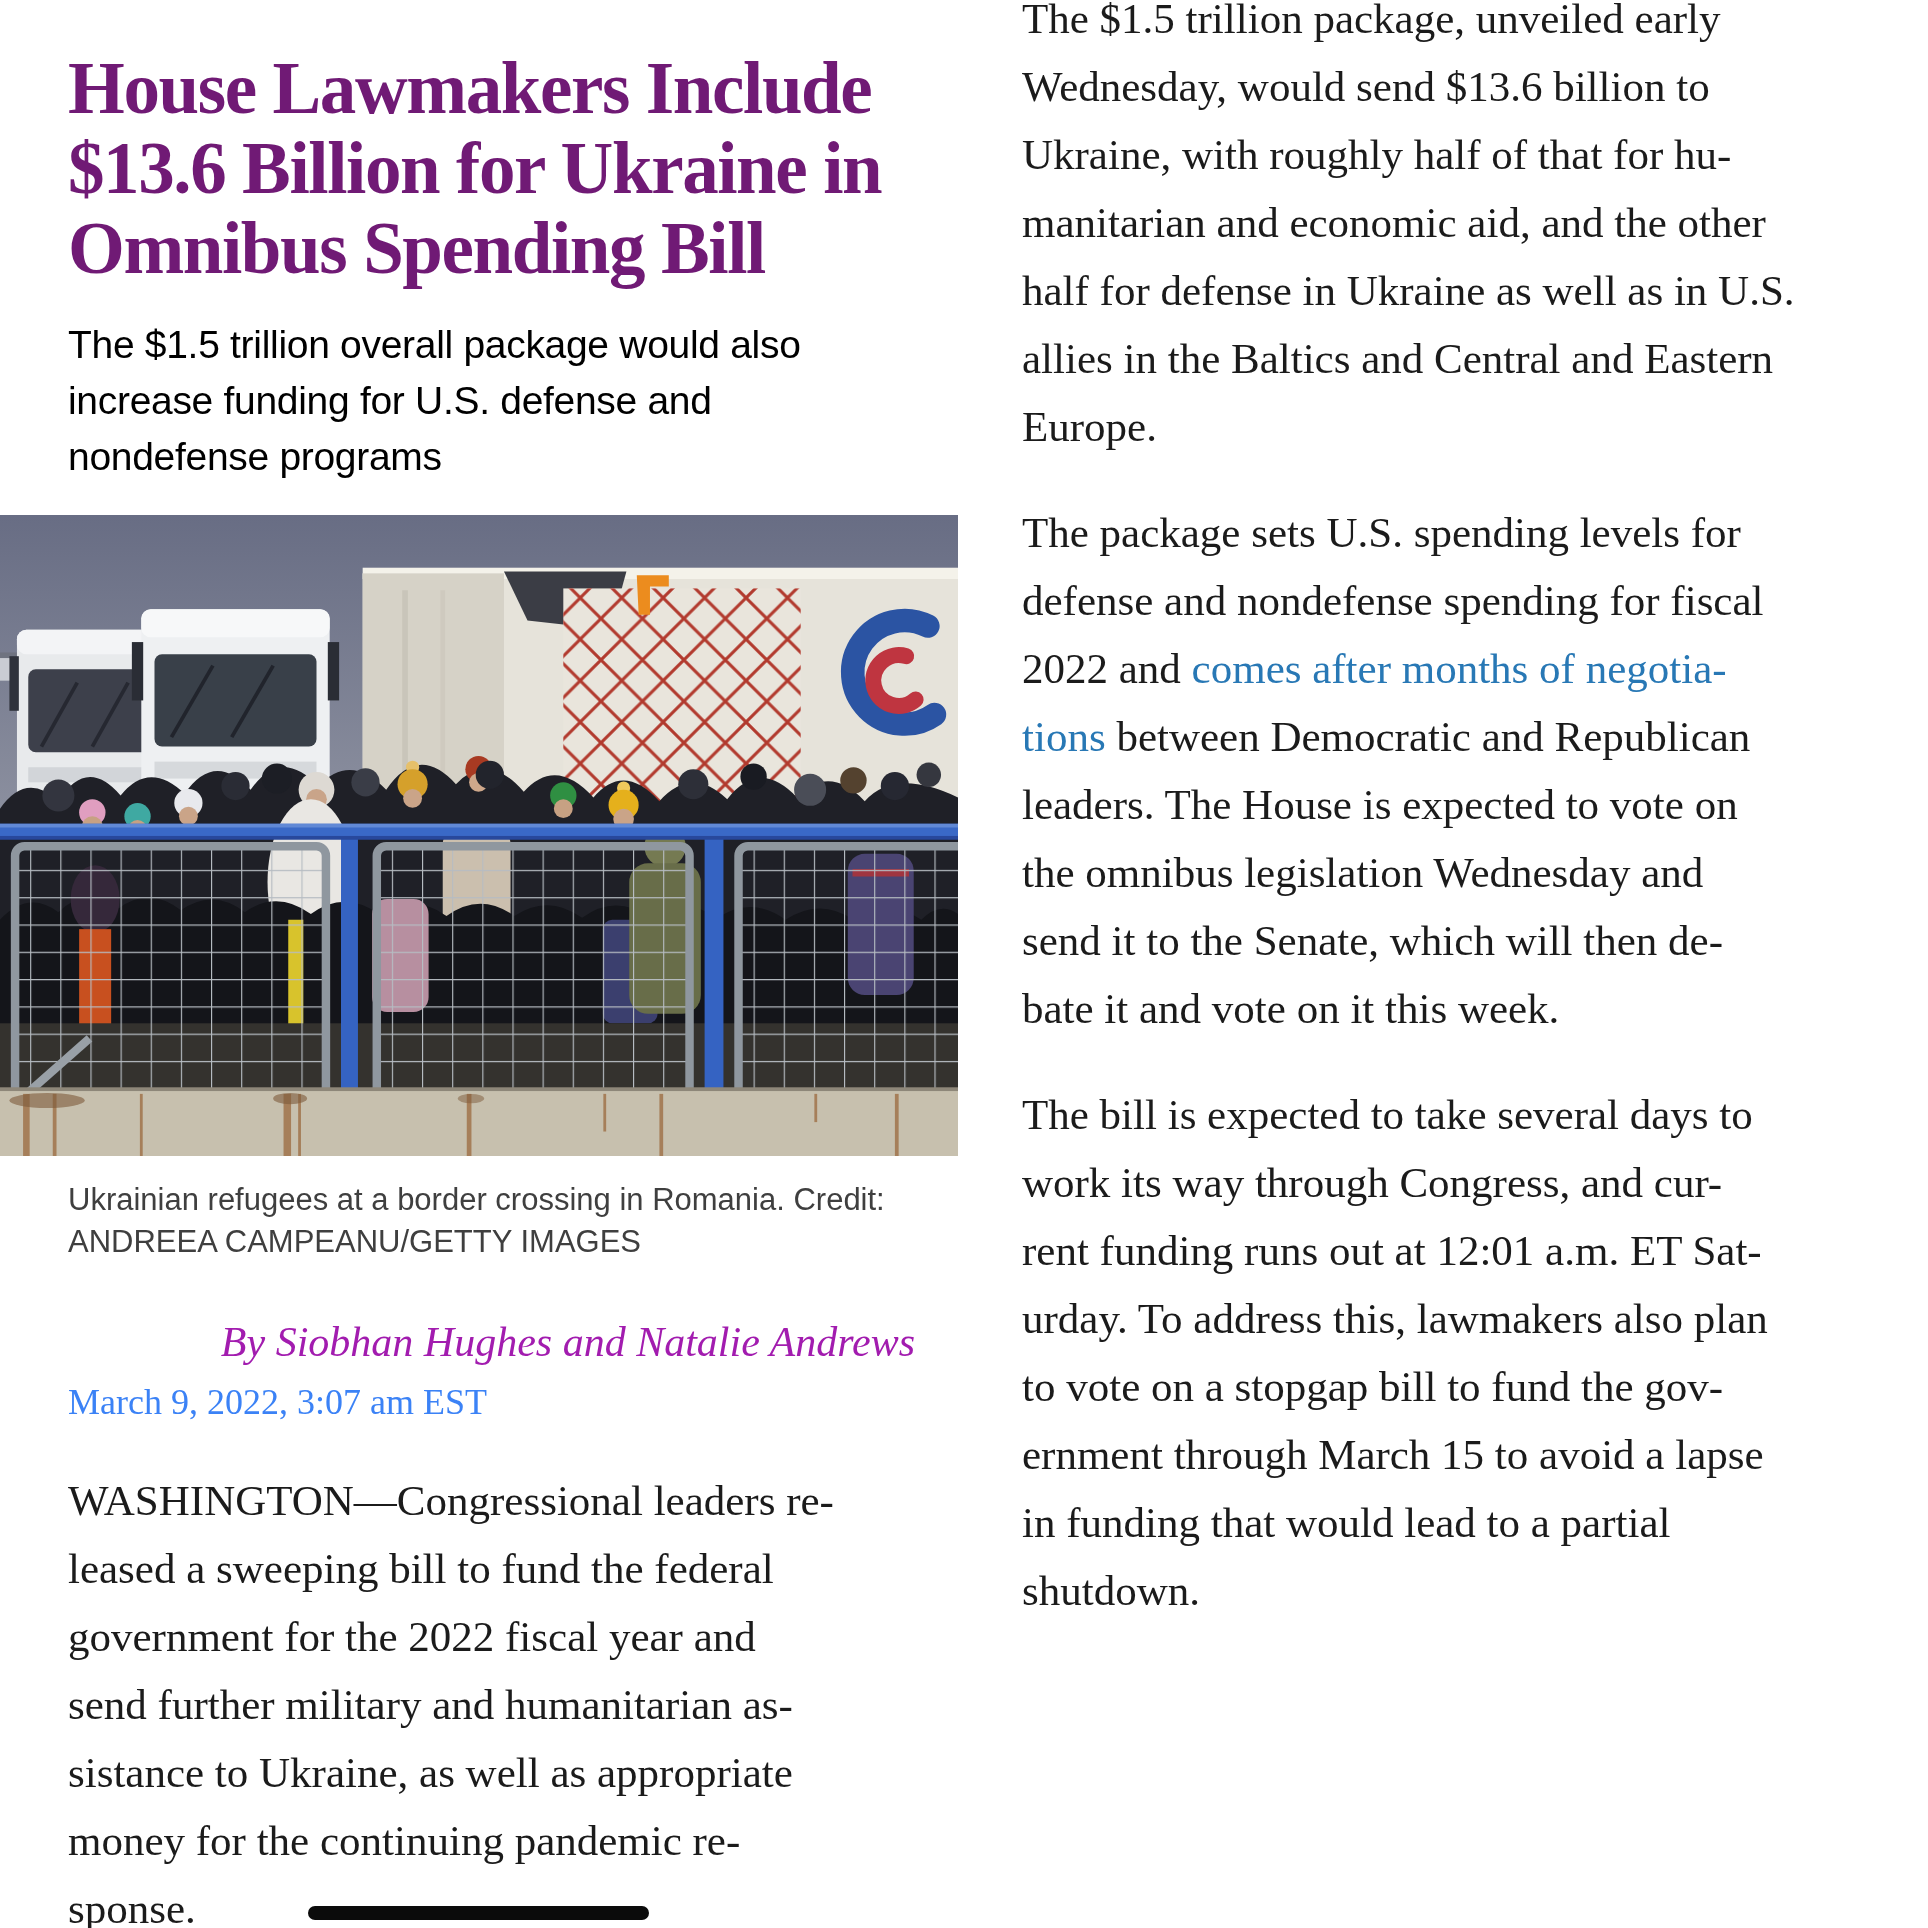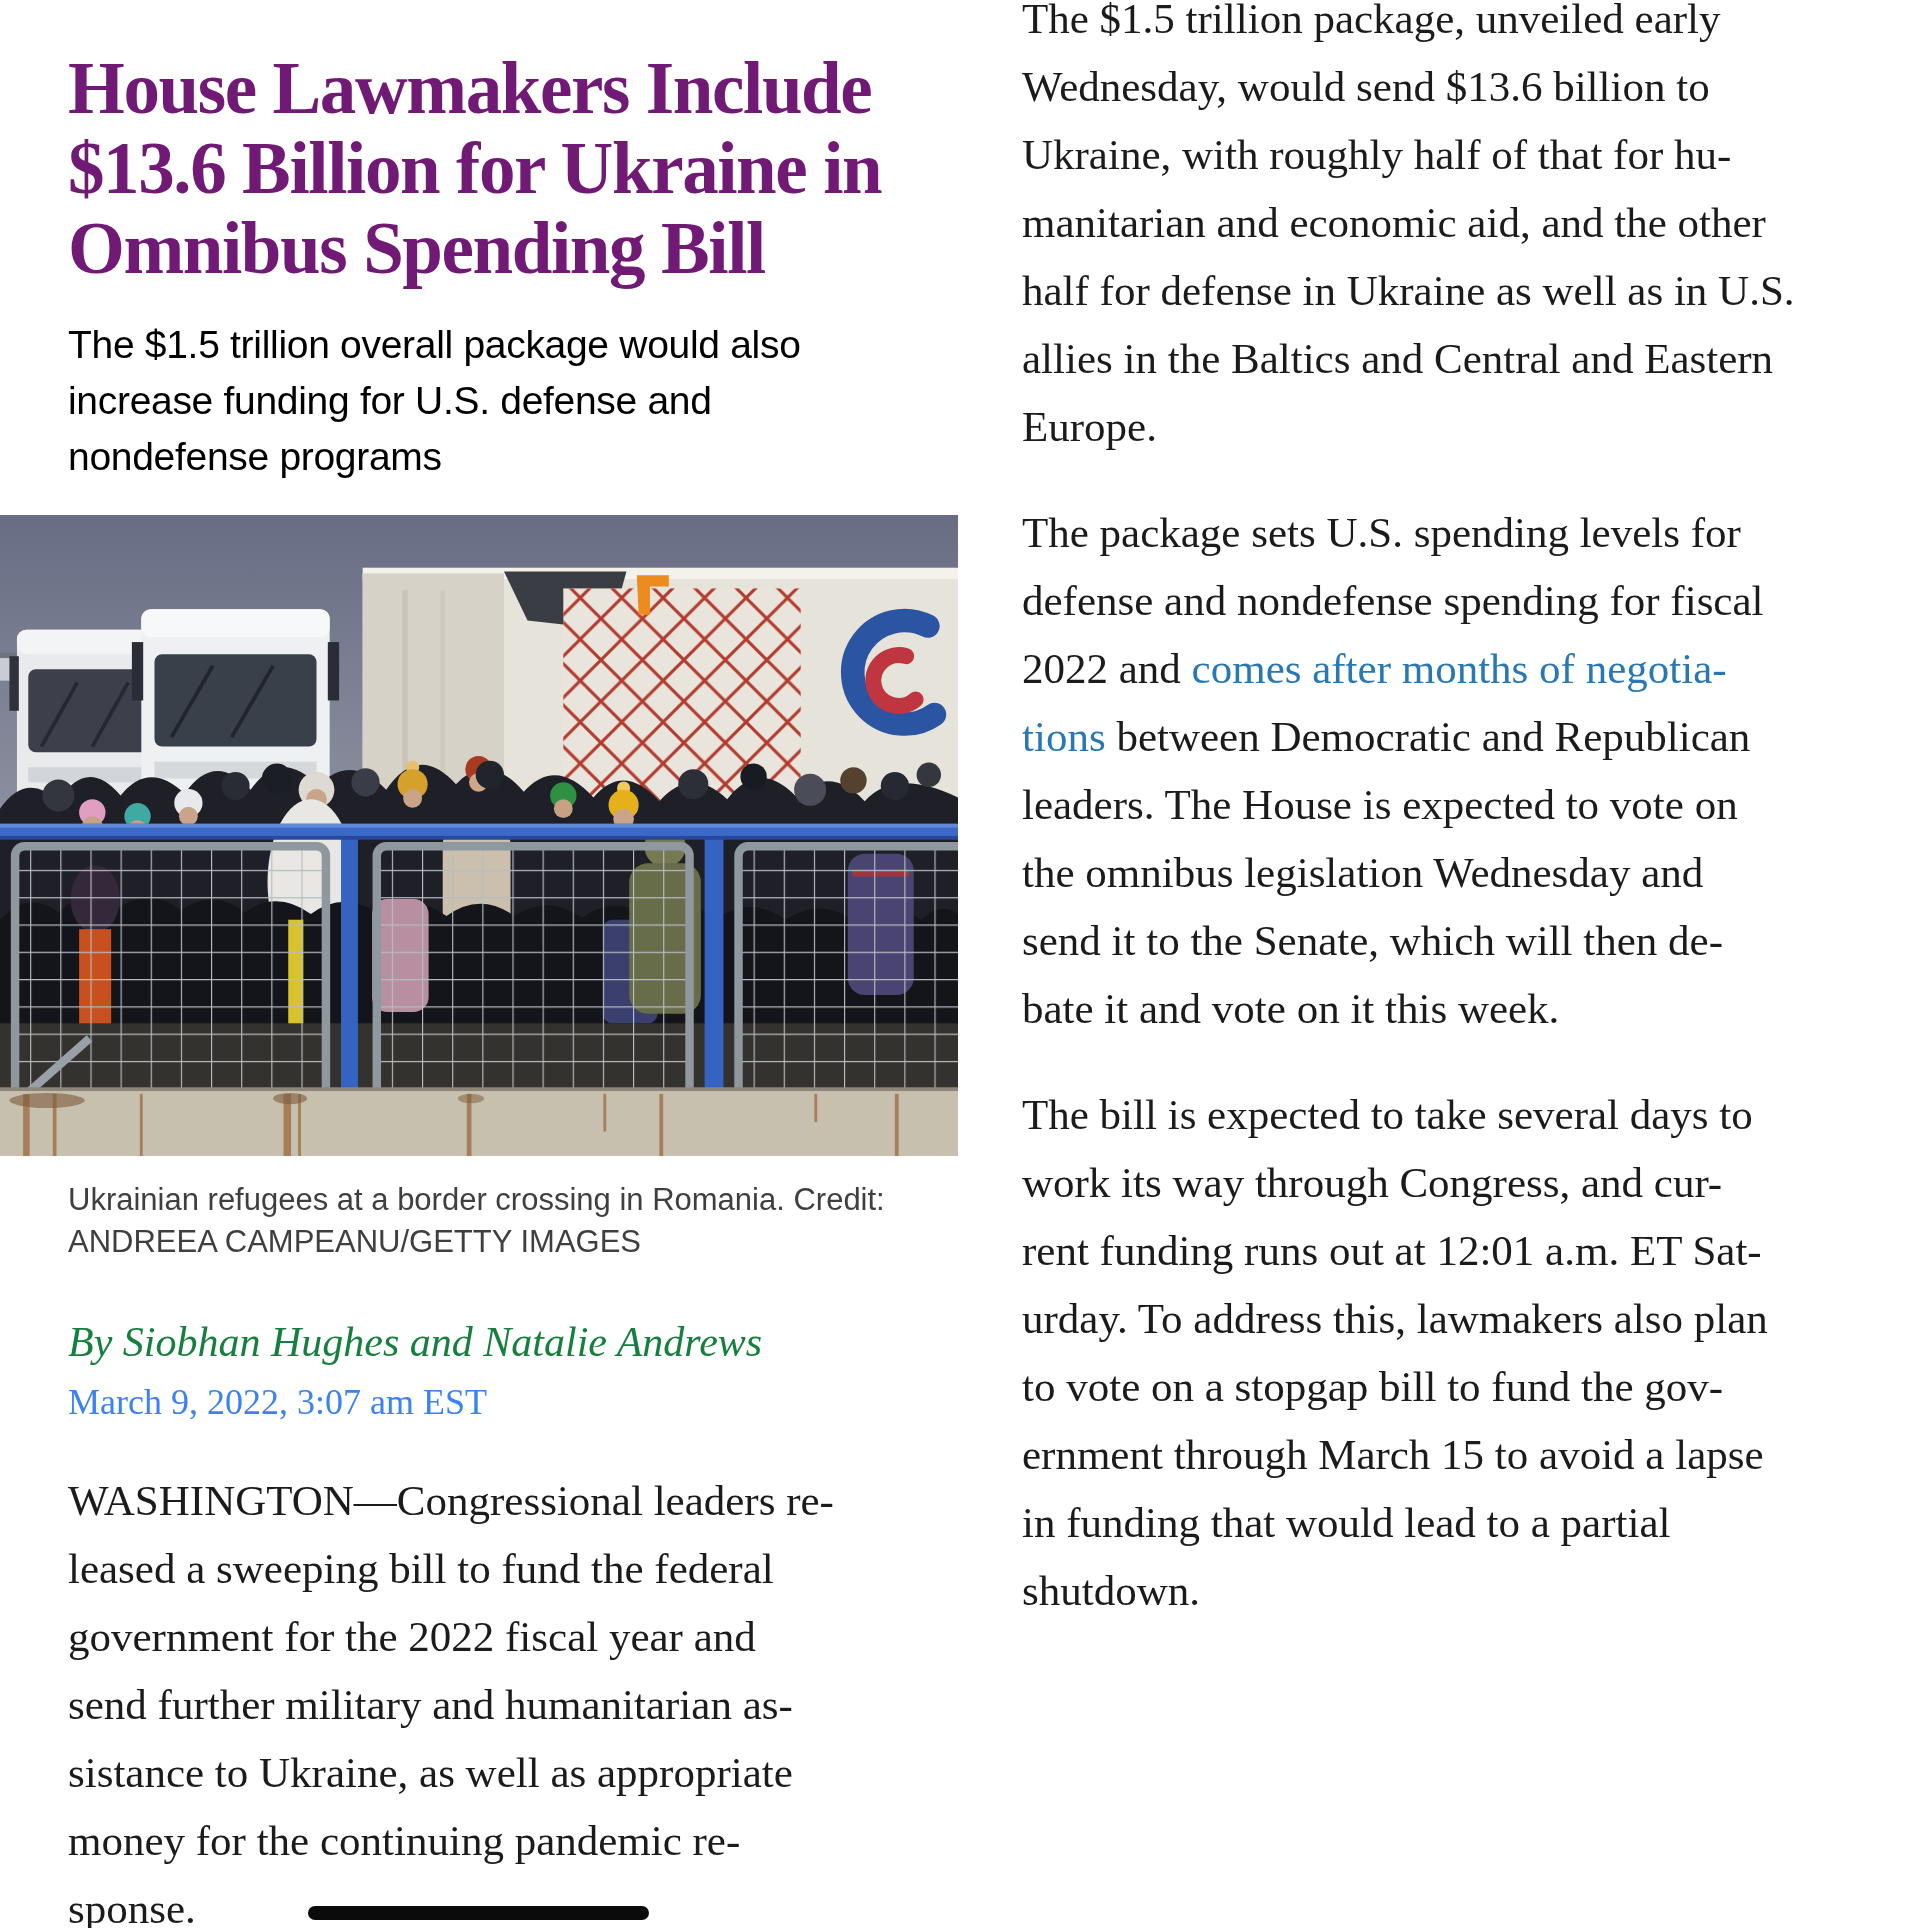--- a/index.html
+++ b/index.html
@@ -28,21 +28,21 @@
   .photo-wrap svg { display:block; width:958px; height:641px; }
   .caption {
     left:68px; top:1179px; width:847px;
     font-family:"Liberation Sans", sans-serif;
     font-size:31px; line-height:42px; color:#3f3f3f;
     white-space:pre-line;
   }
   .byline {
     left:68px; top:1318px; width:847px;
     font-style:italic; font-weight:400;
-    font-size:42px; line-height:49px; color:#15803d;
+    font-size:42px; line-height:49px; color:#a21caf;text-align:right;
   }
   .dateline {
     left:68px; top:1382px; width:847px;
     font-size:36px; line-height:41px; color:#3b82f6;
   }
   .body-left {
     left:68px; top:1467px; width:833px;
     font-size:43px; line-height:68px; color:#1b1b1b;
     white-space:pre-line;
   }

